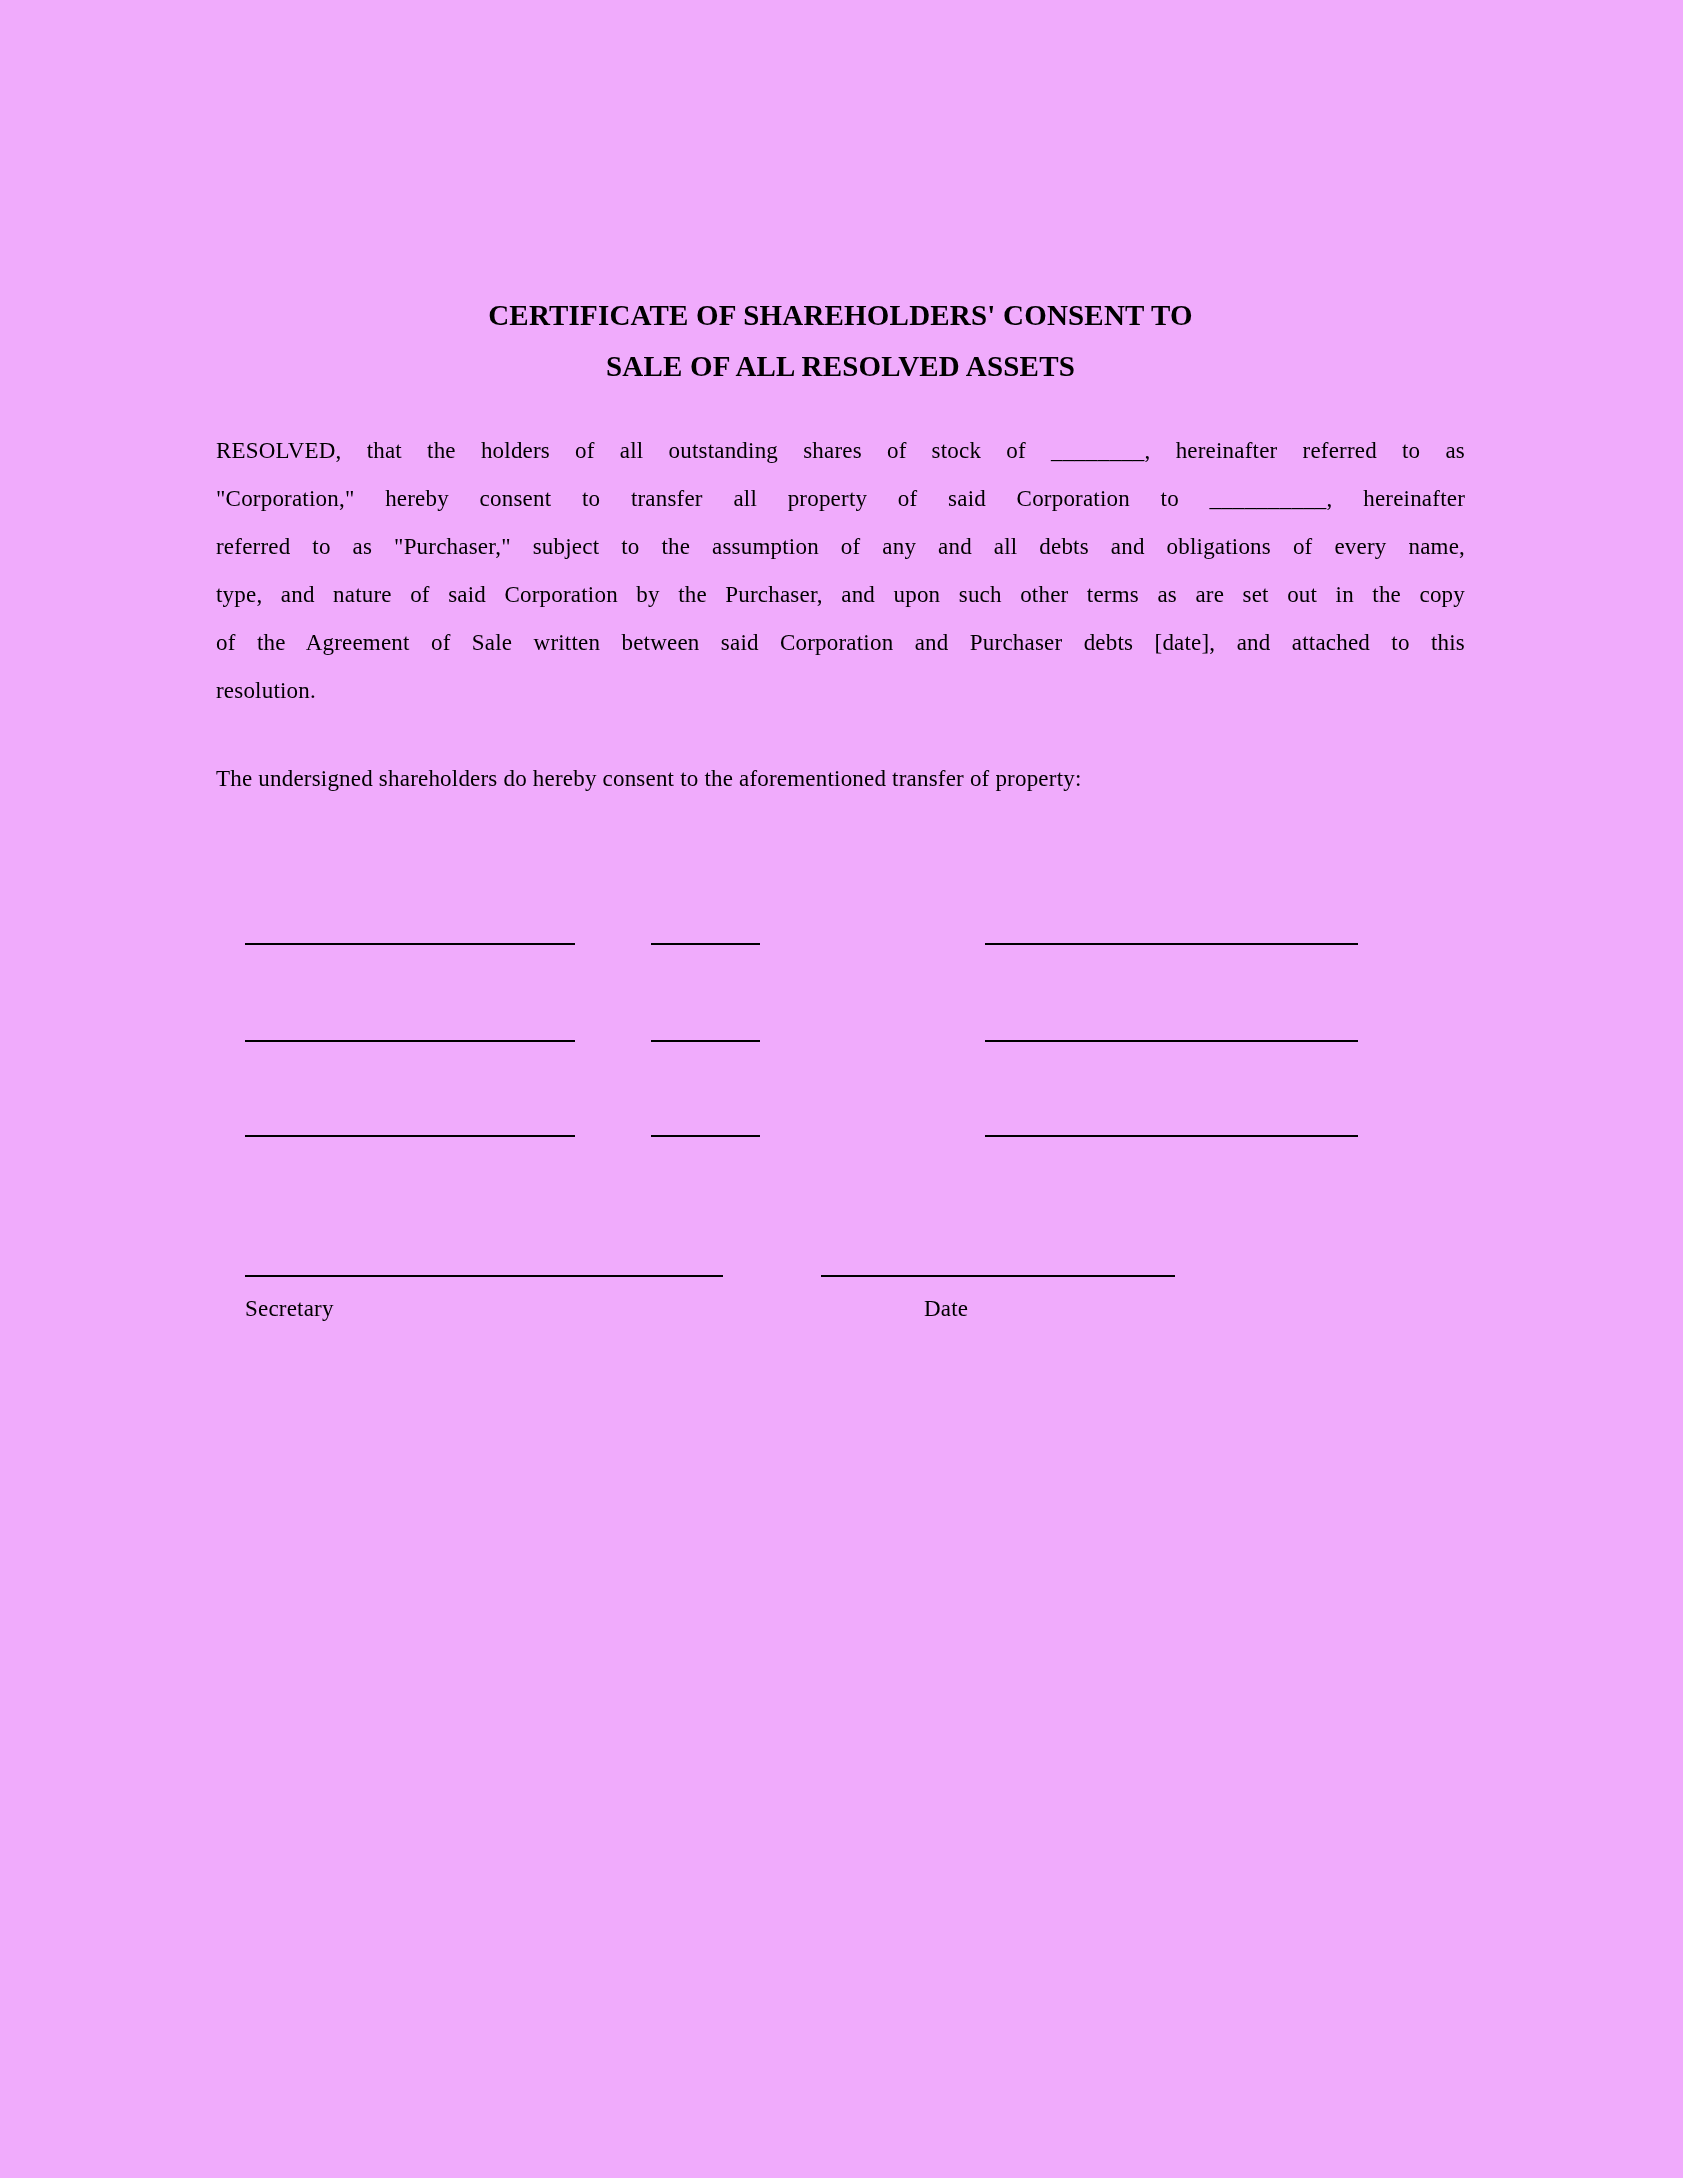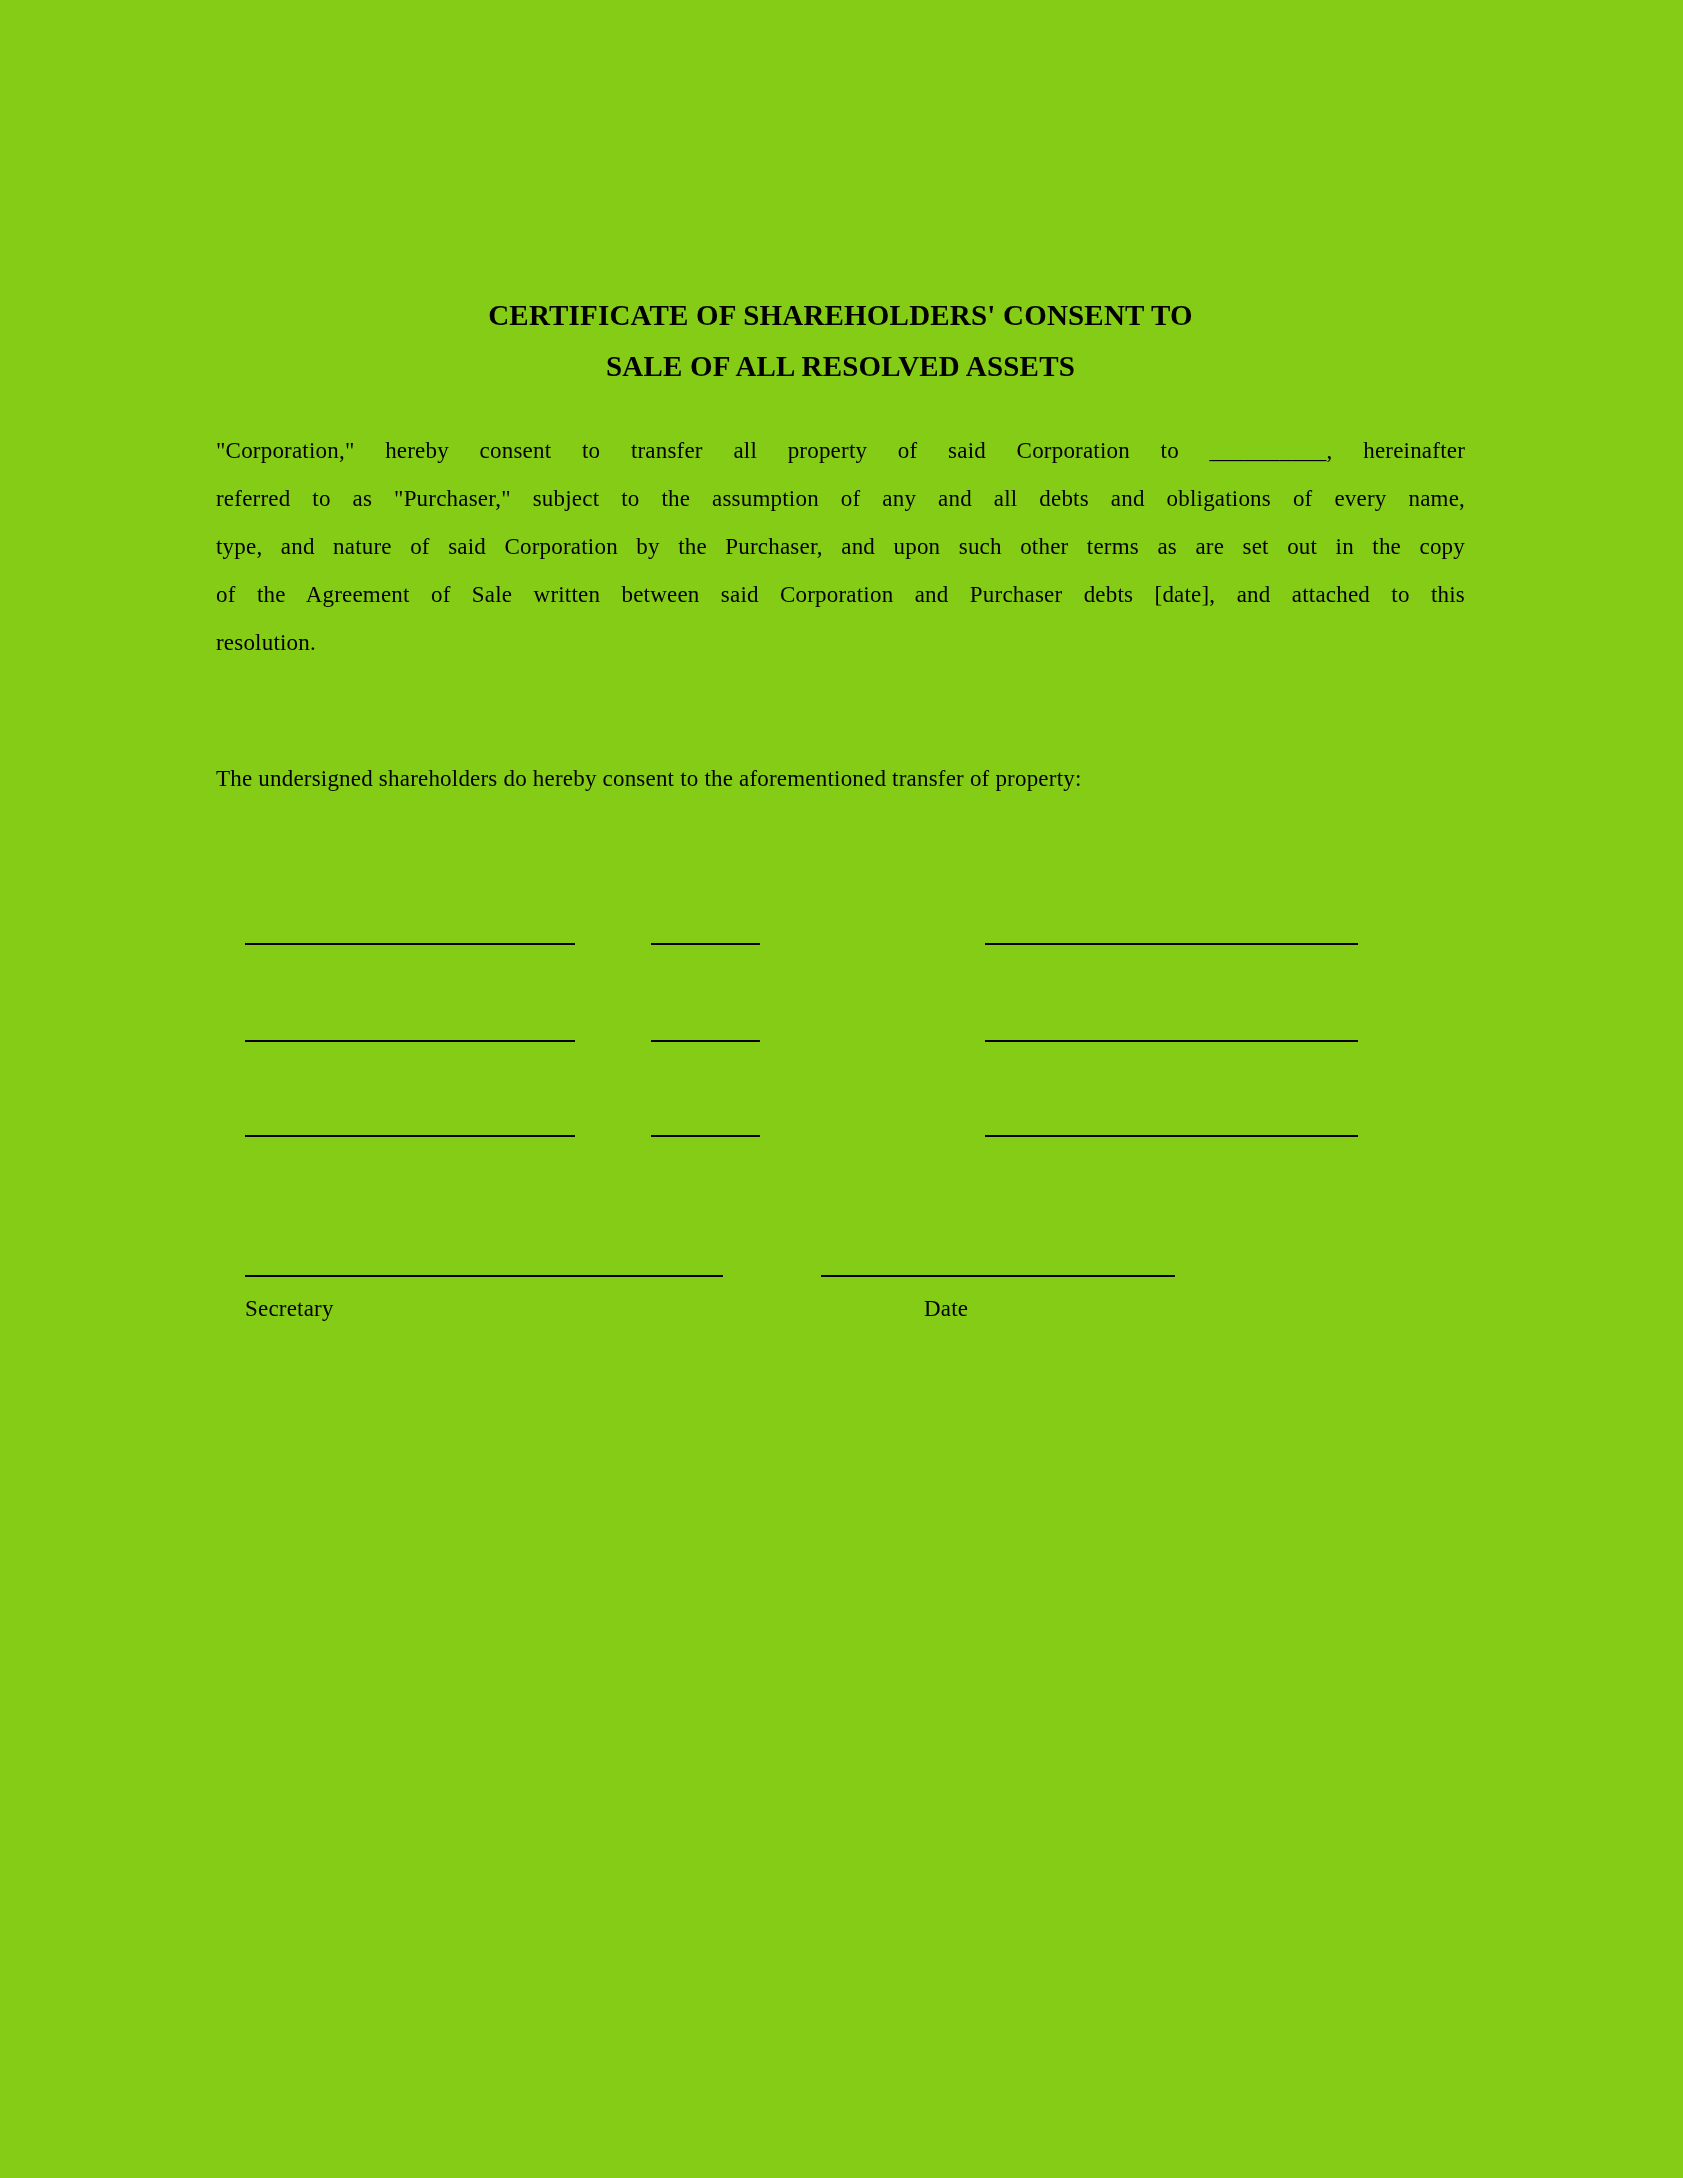--- a/index.html
+++ b/index.html
@@ -1,21 +1,21 @@
 <!DOCTYPE html>
 <html><head>
 <meta charset="utf-8">
 <style>
   * { margin: 0; padding: 0; box-sizing: border-box; }
   html, body { background: #ffffff; }
   .page {
     position: relative;
     width: 1683px;
     height: 2178px;
-    background: #84cc16;
+    background: #f0abfc;
     color: #000000;
     font-family: "Liberation Serif", "DejaVu Serif", serif;
     overflow: hidden;
   }
   .title-block {
     position: absolute;
     left: 216px;
     top: 290px;
     width: 1249px;
     text-align: center;
@@ -94,20 +94,21 @@
 <body>
 
 <div class="page">
 
   <div class="title-block">
     <div>CERTIFICATE OF SHAREHOLDERS' CONSENT TO</div>
     <div>SALE OF ALL RESOLVED ASSETS</div>
   </div>
 
   <div class="para">
+    <div class="jline">RESOLVED, that the holders of all outstanding shares of stock of ________, hereinafter referred to as</div>
     <div class="jline">"Corporation," hereby consent to transfer all property of said Corporation to __________, hereinafter</div>
     <div class="jline">referred to as "Purchaser," subject to the assumption of any and all debts and obligations of every name,</div>
     <div class="jline">type, and nature of said Corporation by the Purchaser, and upon such other terms as are set out in the copy</div>
     <div class="jline">of the Agreement of Sale written between said Corporation and Purchaser debts [date], and attached to this</div>
     <div class="lline">resolution.</div>
   </div>
 
   <div class="consent">The undersigned shareholders do hereby consent to the aforementioned transfer of property:</div>
 
 

